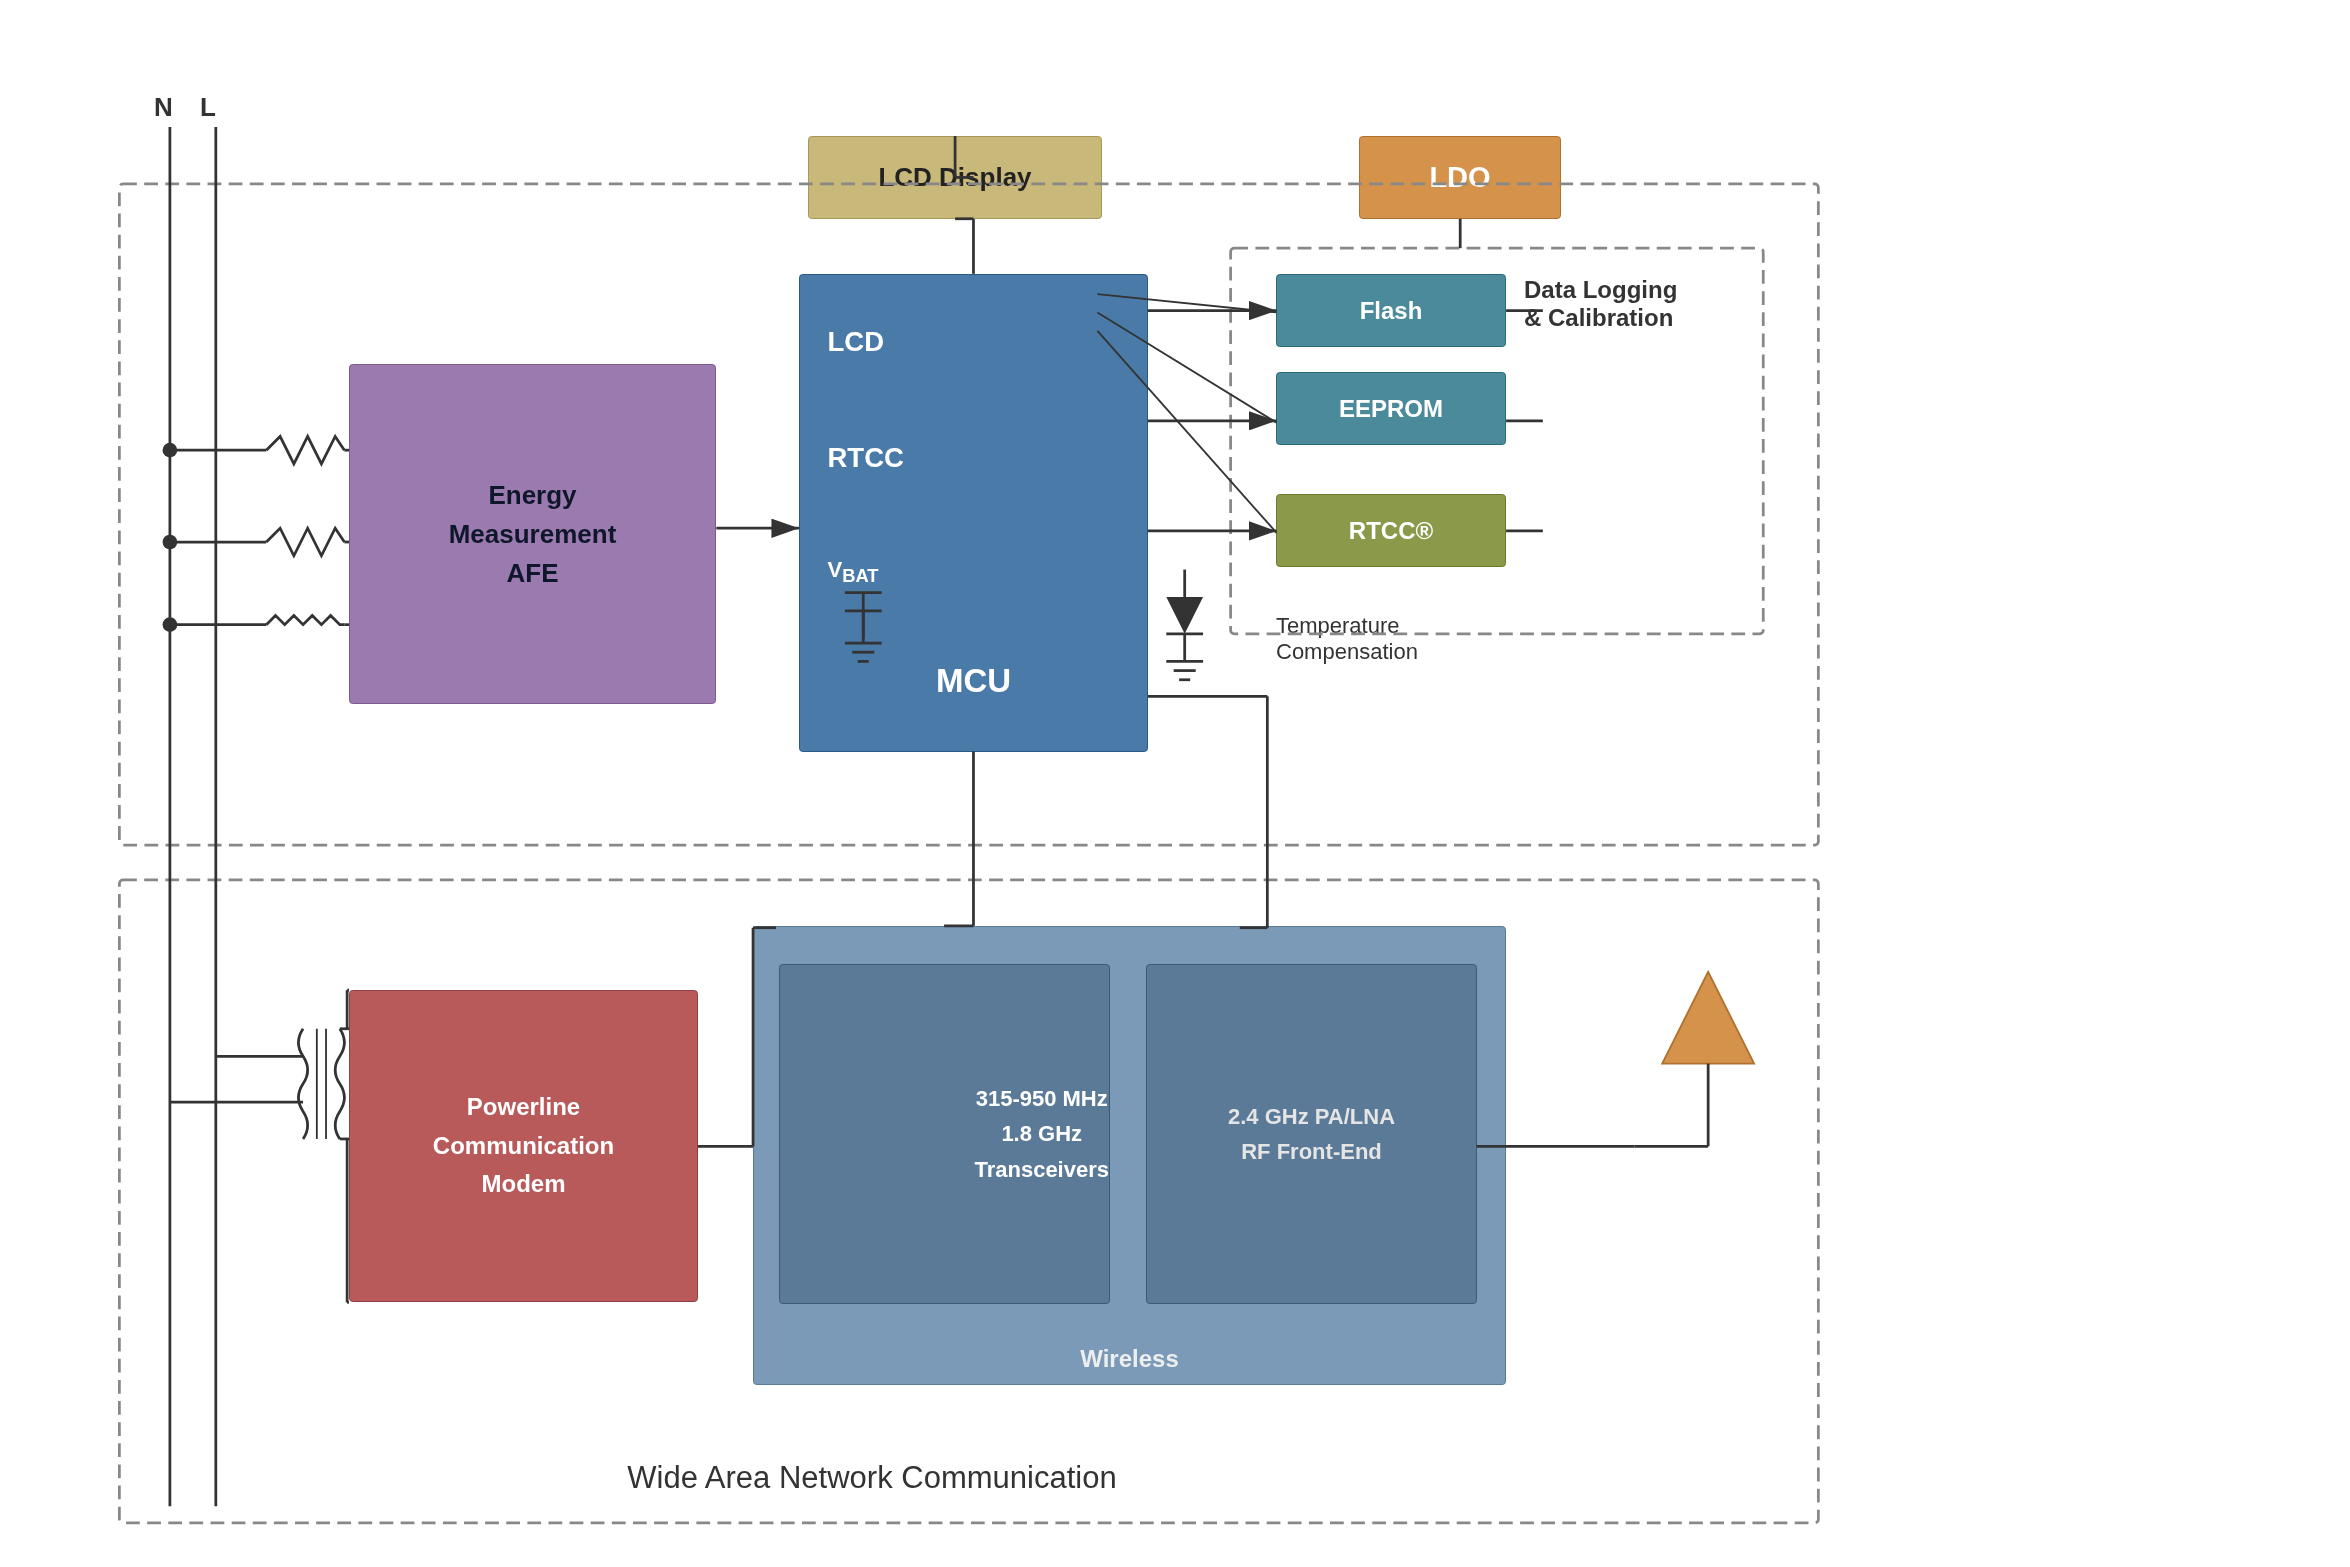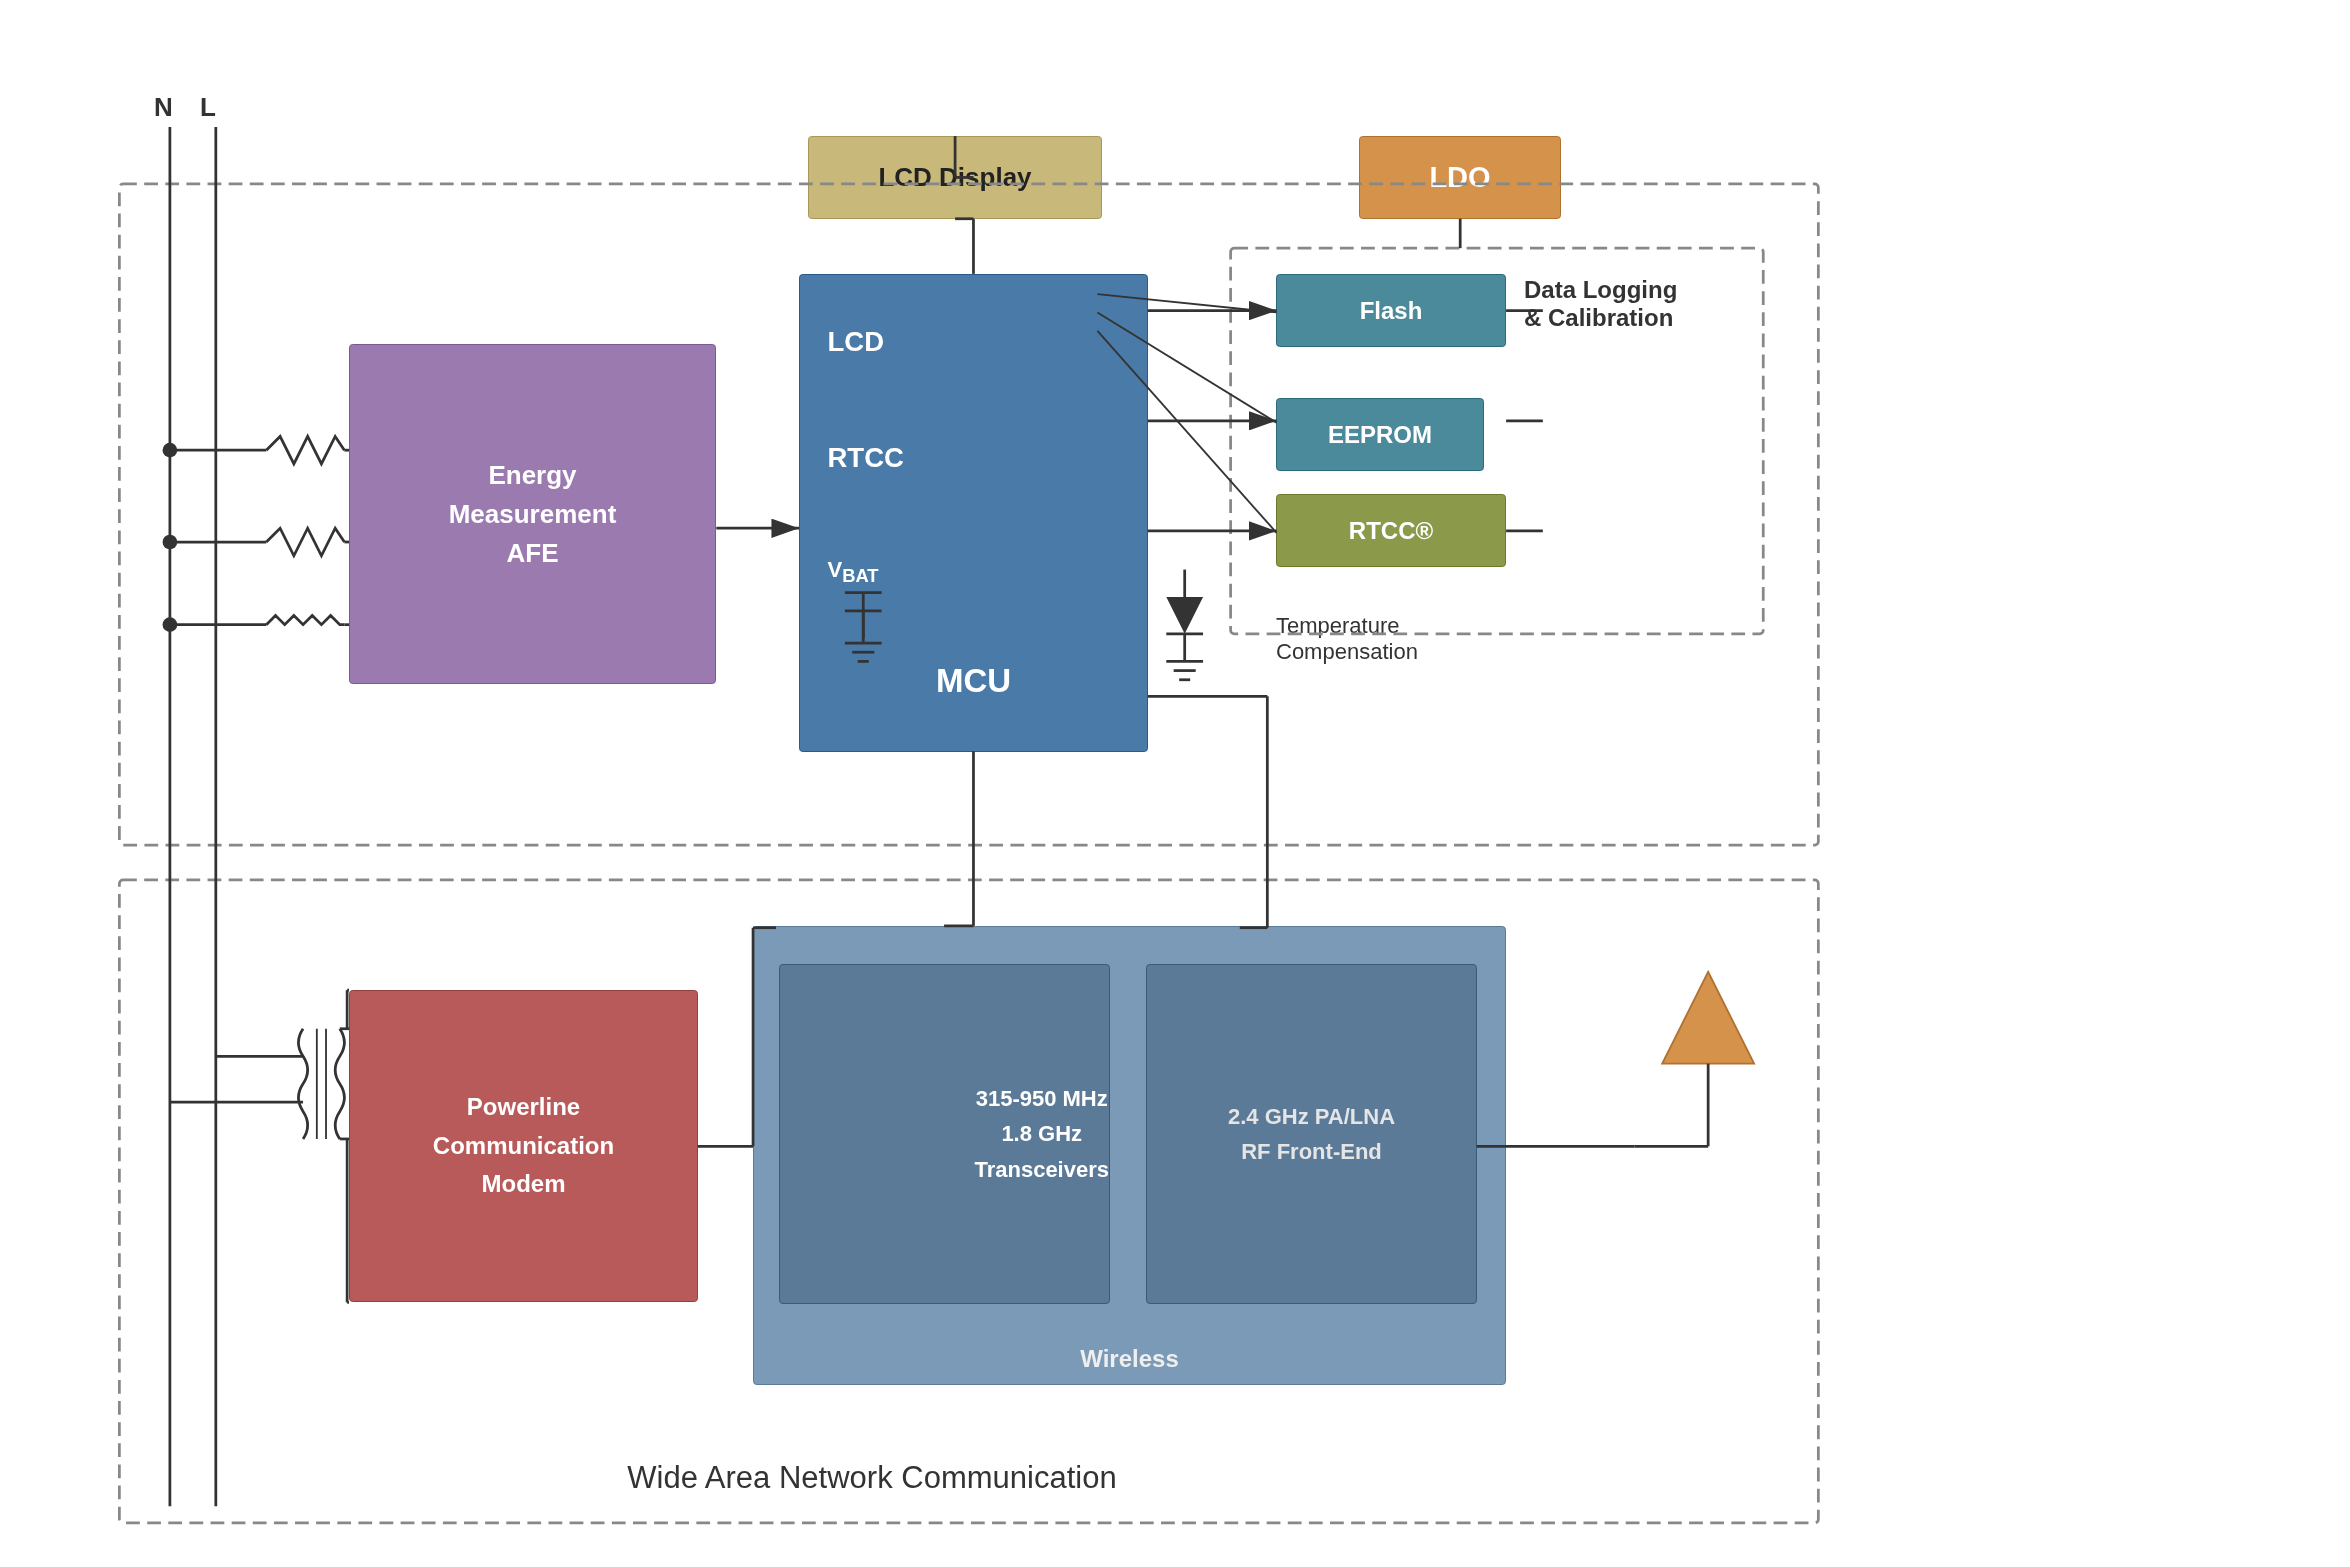--- a/index.html
+++ b/index.html
@@ -54,23 +54,23 @@
       color: #fff;
       font-size: 29px;
       left: 1359px; top: 136px;
       width: 202px; height: 83px;
     }
 
     
     .block-afe {
       background: #9b7ab0;
       border: 1.8px solid #7a5a90;
-      color: #ffffff;
-      font-size: 26px;
-      left: 349px; top: 344px;
+      color: #0f172a;
+      font-size: 26px;
+      left: 349px; top: 364px;
       width: 367px; height: 340px;
     }
 
     
     .block-mcu {
       background: #4a7aa8;
       border: 1.8px solid #2a5a88;
       color: #fff;
       font-size: 26px;
       left: 799px; top: 274px;
@@ -86,22 +86,22 @@
       left: 1276px; top: 274px;
       width: 230px; height: 73px;
     }
 
     
     .block-eeprom {
       background: #4a8a9a;
       border: 1.8px solid #2a6a7a;
       color: #fff;
       font-size: 24px;
-      left: 1276px; top: 398px;
-      width: 208px; height: 73px;
+      left: 1276px; top: 372px;
+      width: 230px; height: 73px;
     }
 
     
     .block-rtcc {
       background: #8a9a4a;
       border: 1.8px solid #6a7a2a;
       color: #fff;
       font-size: 24px;
       left: 1276px; top: 494px;
       width: 230px; height: 73px;

